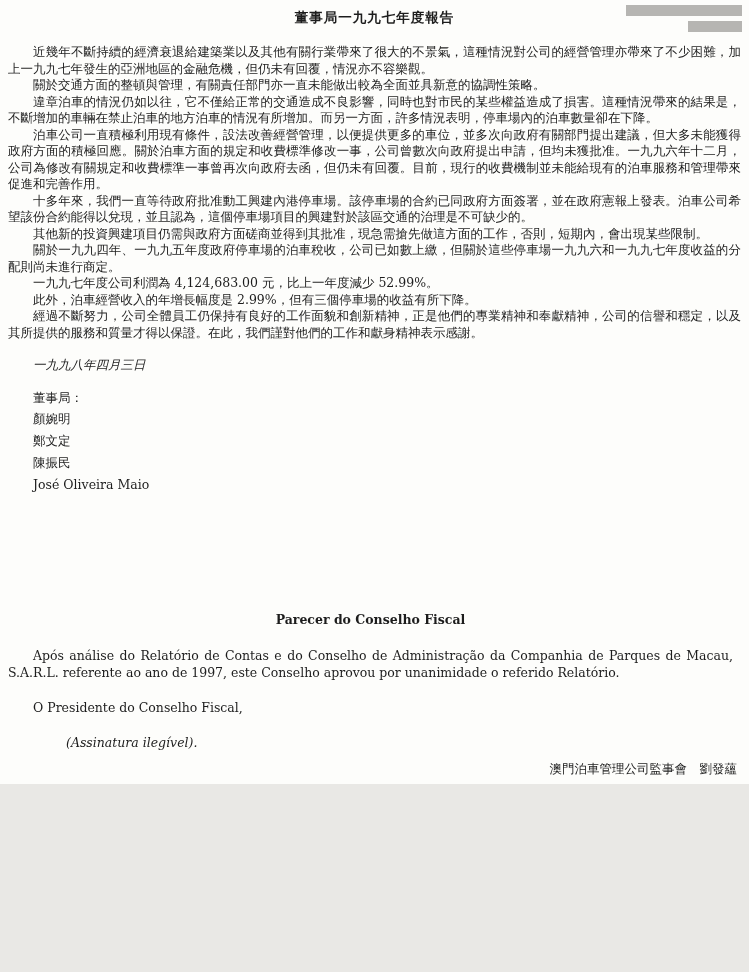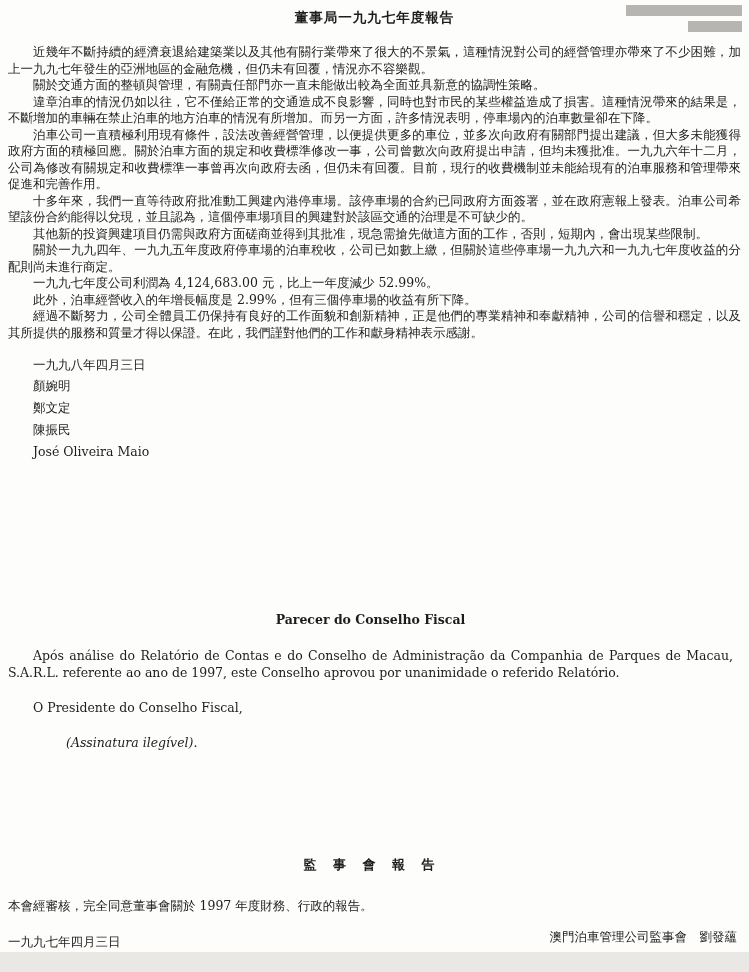--- a/index.html
+++ b/index.html
@@ -1,20 +1,20 @@
 <!DOCTYPE html>
 <html><head>
 <meta charset="utf-8">
 <style>
   * { box-sizing: border-box; }
   html, body { margin: 0; padding: 0; background: #e9e8e5; }
   .page {
     position: relative;
     width: 749px;
-    height: 952px;
+    height: 784px;
     margin: 0 auto;
     background: #fdfdfb;
     color: #1d1d1d;
     font-family: "DejaVu Serif", "Liberation Serif", serif;
     padding: 6px 8px;
     overflow: hidden;
   }
   .stamp { position: absolute; background: #b6b5b2; }
   .stamp-1 { top: 5px;  right: 7px; width: 116px; height: 11px; }
   .stamp-2 { top: 21px; right: 7px; width: 54px;  height: 11px; }
@@ -32,20 +32,21 @@
     font-size: 12.5px;
     line-height: 16.5px;
     margin: 0;
     text-indent: 2em;
     text-align: justify;
   }
   .date-line {
     font-size: 12.5px;
     margin: 16px 0 0 0;
     text-indent: 2em;
+    font-style: italic;
   }
   .board-label {
     font-size: 12.5px;
     margin: 16px 0 0 0;
     text-indent: 2em;
   }
   .member {
     font-size: 12.5px;
     line-height: 21px;
     margin: 1px 0 0 0;
@@ -119,20 +120,21 @@
     <p class="para">泊車公司一直積極利用現有條件，設法改善經營管理，以便提供更多的車位，並多次向政府有關部門提出建議，但大多未能獲得政府方面的積極回應。關於泊車方面的規定和收費標準修改一事，公司曾數次向政府提出申請，但均未獲批准。一九九六年十二月，公司為修改有關規定和收費標準一事曾再次向政府去函，但仍未有回覆。目前，現行的收費機制並未能給現有的泊車服務和管理帶來促進和完善作用。</p>
     <p class="para">十多年來，我們一直等待政府批准動工興建內港停車場。該停車場的合約已同政府方面簽署，並在政府憲報上發表。泊車公司希望該份合約能得以兌現，並且認為，這個停車場項目的興建對於該區交通的治理是不可缺少的。</p>
     <p class="para">其他新的投資興建項目仍需與政府方面磋商並得到其批准，現急需搶先做這方面的工作，否則，短期內，會出現某些限制。</p>
     <p class="para">關於一九九四年、一九九五年度政府停車場的泊車稅收，公司已如數上繳，但關於這些停車場一九九六和一九九七年度收益的分配則尚未進行商定。</p>
     <p class="para">一九九七年度公司利潤為 4,124,683.00 元，比上一年度減少 52.99%。</p>
     <p class="para">此外，泊車經營收入的年增長幅度是 2.99%，但有三個停車場的收益有所下降。</p>
     <p class="para">經過不斷努力，公司全體員工仍保持有良好的工作面貌和創新精神，正是他們的專業精神和奉獻精神，公司的信譽和穩定，以及其所提供的服務和質量才得以保證。在此，我們謹對他們的工作和獻身精神表示感謝。</p>
 
     <p class="date-line">一九九八年四月三日</p>
 
+    <p class="board-label">董事局：</p>
     <p class="member">顏婉明</p>
     <p class="member">鄭文定</p>
     <p class="member">陳振民</p>
     <p class="member">José Oliveira Maio</p>
   </div>
 
   <div class="fiscal">
     <h2 class="sec-title-pt">Parecer do Conselho Fiscal</h2>
     <p class="pt-body">Após análise do Relatório de Contas e do Conselho de Administração da Companhia de Parques de Macau, S.A.R.L. referente ao ano de 1997, este Conselho aprovou por unanimidade o referido Relatório.</p>
     <p class="pt-line">O Presidente do Conselho Fiscal,</p>

